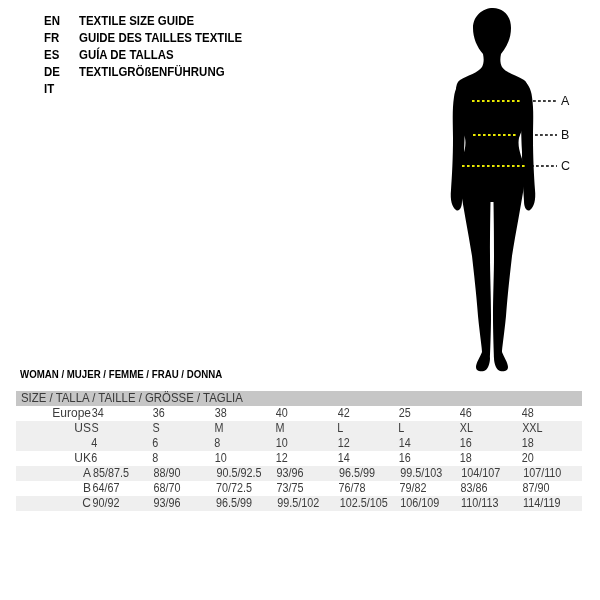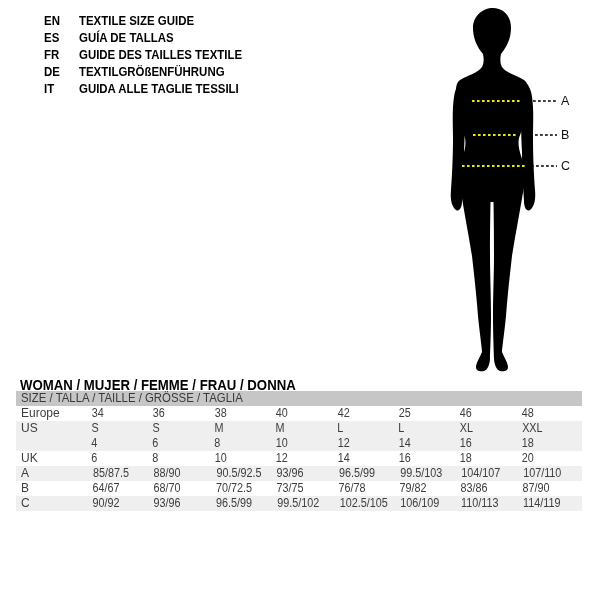--- a/index.html
+++ b/index.html
@@ -21,62 +21,61 @@
   
   #lang-block{position:absolute;left:22px;top:12px;}
   .lang-row{display:flex;height:17px;line-height:17px;font-size:13px;font-weight:700;padding-left:22px;}
   .lang-code{width:35px;flex:0 0 35px;}
 
   
   #figure-svg{position:absolute;left:438px;top:6px;}
   .measure-letter{position:absolute;left:561px;font-size:12.5px;font-weight:400;color:#111;}
 
   
-  #woman-heading{position:absolute;left:20px;top:376px;font-size:15px;font-weight:700;}
+  #woman-heading{position:absolute;left:20px;top:368px;font-size:11px;font-weight:700;}
 
   
   #size-table{position:absolute;left:16px;top:391px;width:566px;font-size:12px;color:var(--table-text);}
   #size-table-header{
     height:15px;line-height:15px;background:var(--header-bg);
     padding-left:5px;box-sizing:border-box;color:#3a3a3a;
   }
   .size-row{display:grid;grid-template-columns:75px repeat(8,1fr);height:15px;line-height:15px;}
   .size-row.band{background:var(--band-bg);}
-  .size-row .row-label{text-align:left;padding-left:5px;}
+  .size-row .row-label{text-align:right;padding-left:5px;}
   .size-row .cell{text-align:left;}
 
   
   #notes-block{position:absolute;left:20px;top:540px;}
   .note-line{height:17.5px;line-height:17.5px;font-size:11.5px;font-weight:700;}
 </style>
 </head>
 <body>
 
 <div id="stage">
 
   <div id="lang-block">
       <div class="lang-row">
         <span class="lang-code"><span class="cond">EN</span></span>
         <span><span class="cond">TEXTILE SIZE GUIDE</span></span>
       </div>
       <div class="lang-row">
+        <span class="lang-code"><span class="cond">FR</span></span>
+        <span><span class="cond">GUIDE DES TAILLES TEXTILE</span></span>
+      </div>
+      <div class="lang-row">
         <span class="lang-code"><span class="cond">ES</span></span>
         <span><span class="cond">GUÍA DE TALLAS</span></span>
       </div>
       <div class="lang-row">
-        <span class="lang-code"><span class="cond">FR</span></span>
-        <span><span class="cond">GUIDE DES TAILLES TEXTILE</span></span>
-      </div>
-      <div class="lang-row">
         <span class="lang-code"><span class="cond">DE</span></span>
         <span><span class="cond">TEXTILGRÖßENFÜHRUNG</span></span>
       </div>
       <div class="lang-row">
         <span class="lang-code"><span class="cond">IT</span></span>
-        <span><span class="cond">GUIDA ALLE TAGLIE TESSILI</span></span>
       </div>
     </div>
 
   <svg id="figure-svg" width="125" height="368" viewBox="0 0 125 368" aria-hidden="true">
 
     <path fill="#000" d="
       M55,2
       C65.5,2 73,10 73,22
       C73,32 69,41 63,48
       C62,53 62,57 64,61

